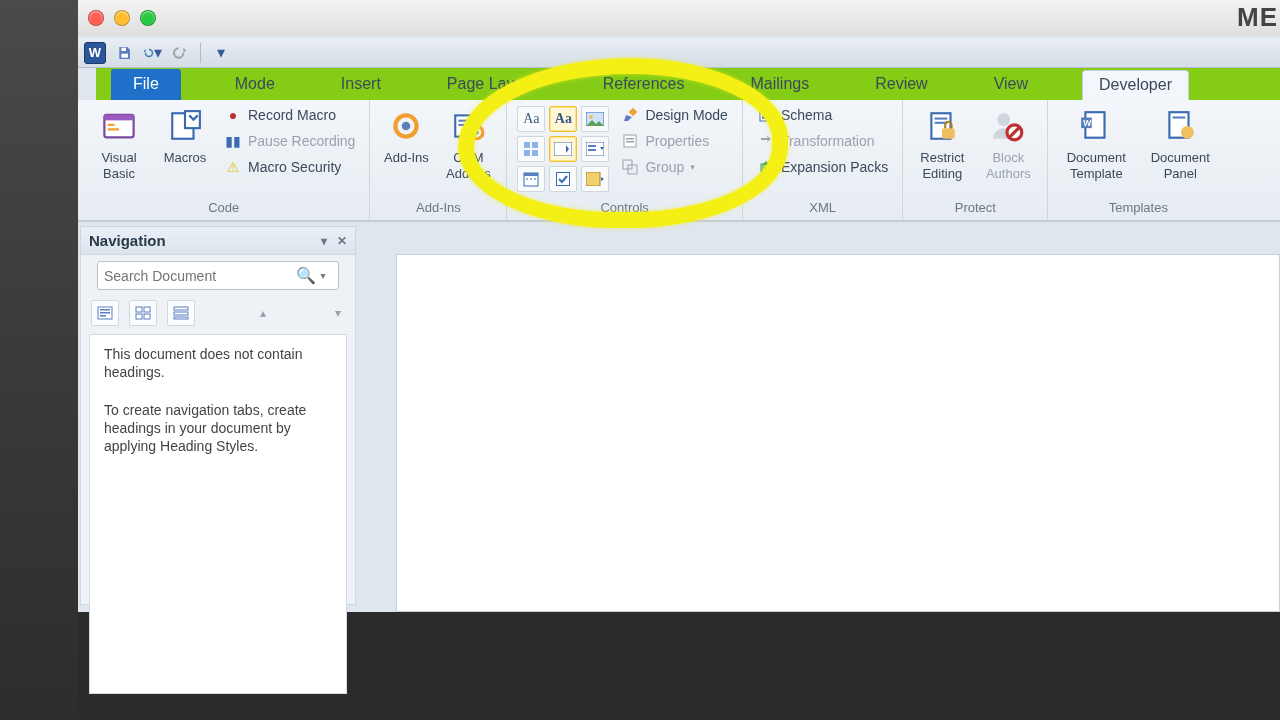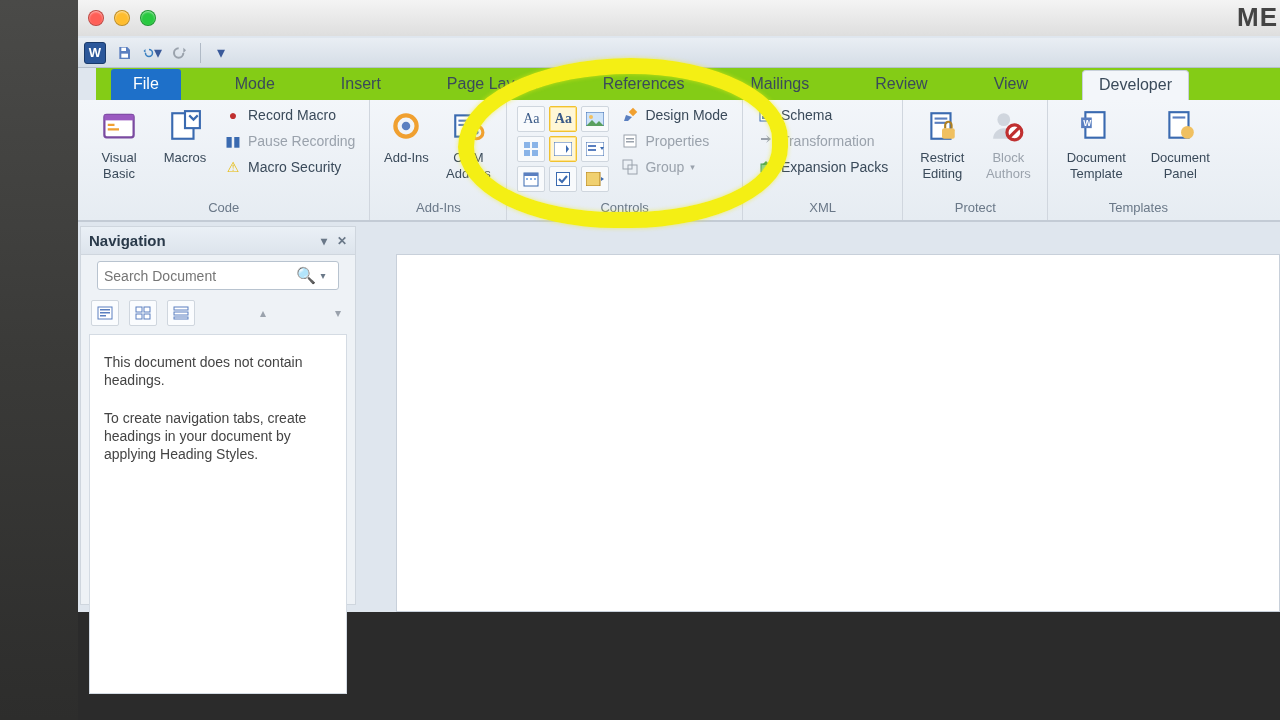--- a/index.html
+++ b/index.html
@@ -150,21 +150,21 @@
     display: flex; gap: 10px; padding: 4px 10px; align-items: center;
   }
   .seg .sbtn {
     width: 28px; height: 26px; border: 1px solid #cfd6de; border-radius: 2px;
     background: #fafcfe; display: flex; align-items: center; justify-content: center;
     color: #3a5a88; cursor: pointer;
   }
   .seg .arrow { margin-left: auto; color: #9aa2ac; font-size: 12px; padding: 0 4px; }
   .navbody {
     margin: 4px 8px 8px; background: #fff; border: 1px solid #d4dbe3;
-    padding: 18px 14px; font-size: 14px; color: #444; line-height: 18px;
+    padding: 10px 14px; font-size: 14px; color: #444; line-height: 18px;
     height: 360px;
   }
   .navbody p { margin-bottom: 20px; }
 
   .docarea {
     position: absolute; top: 254px; left: 318px; right: 0; bottom: 0;
     background: #ffffff; border: 1px solid #c8d0da;
   }
 
   

